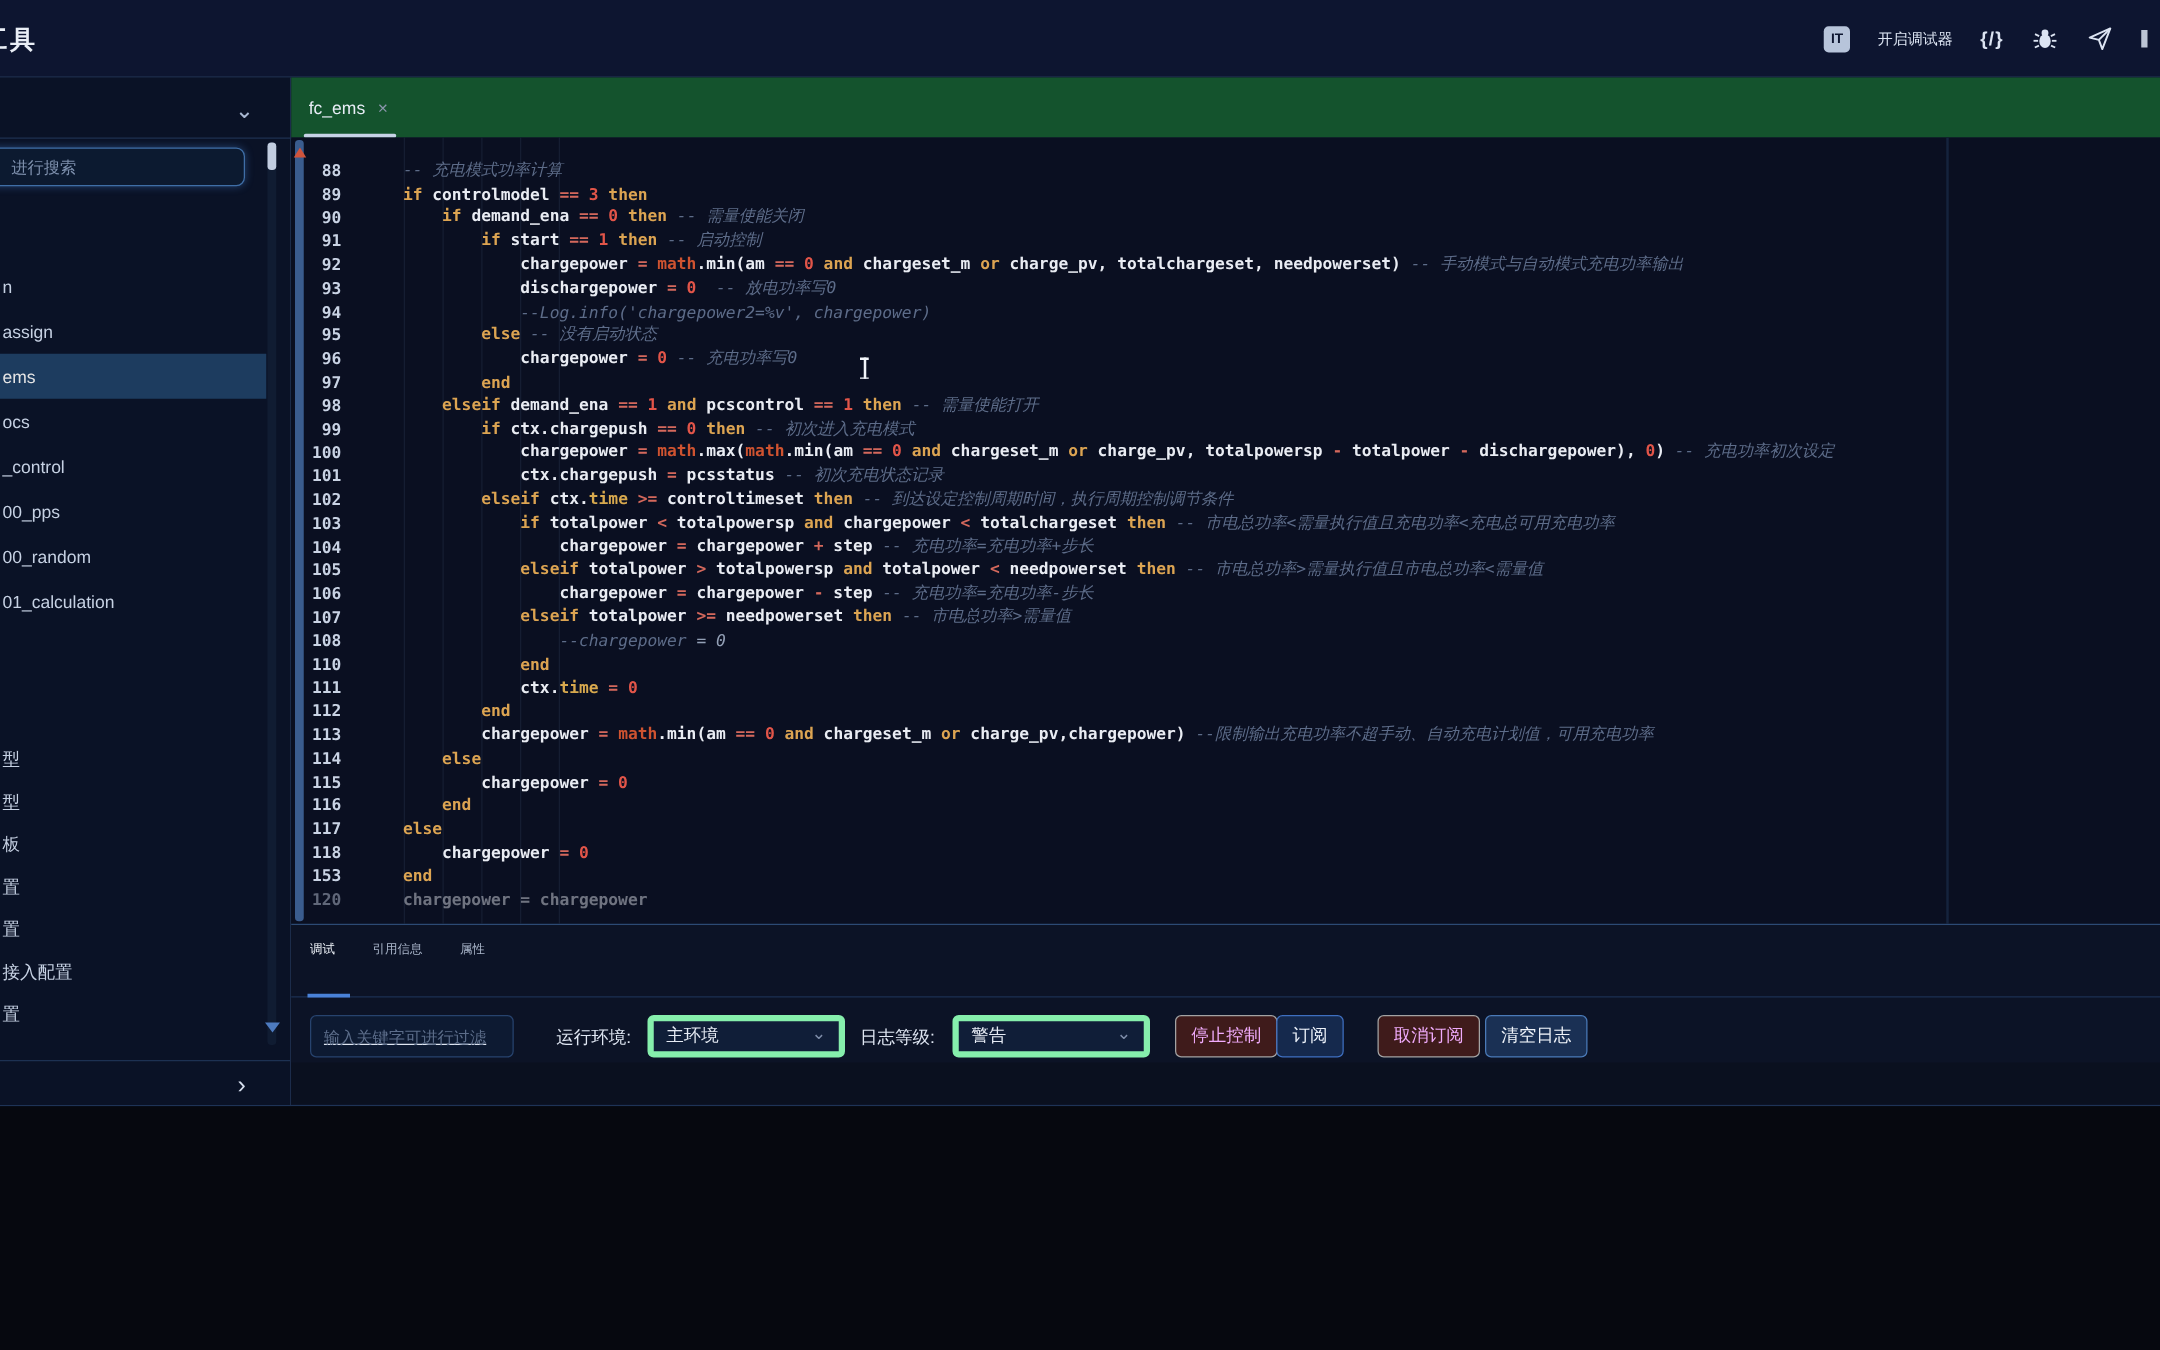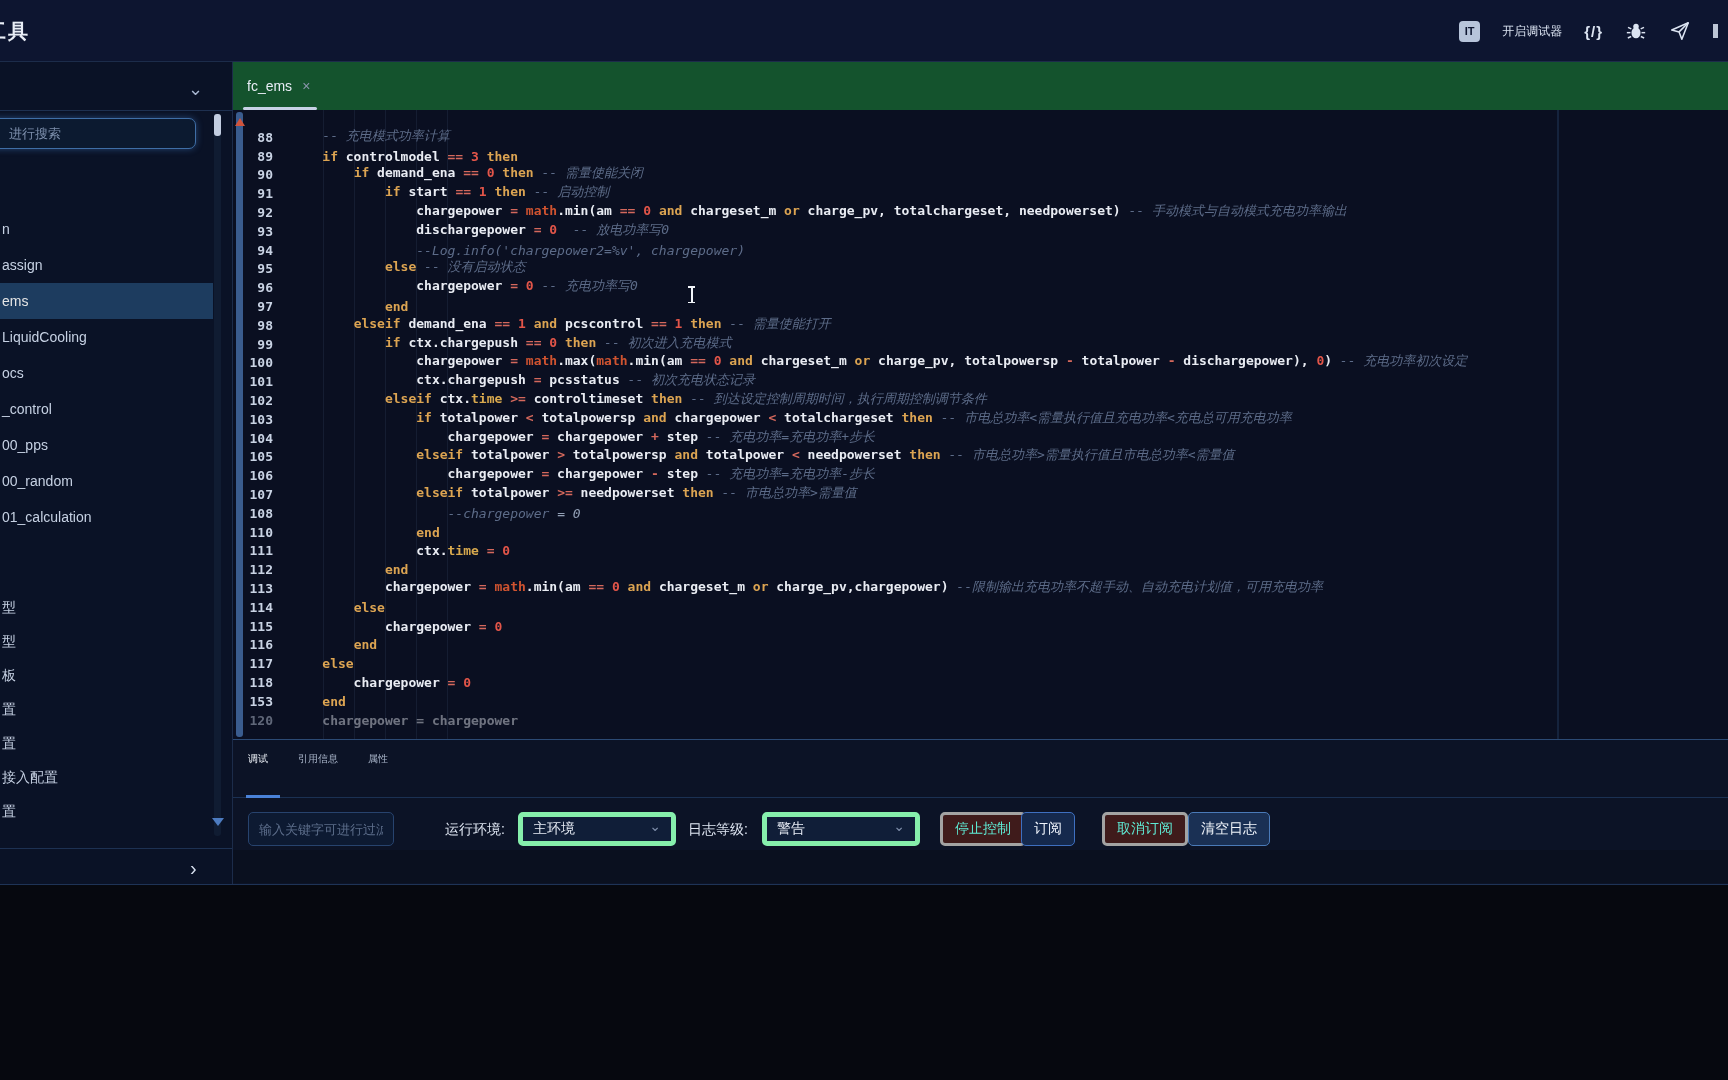--- a/index.html
+++ b/index.html
@@ -75,31 +75,31 @@
 
   
   #panel { left:233px; top:740px; width:1495px; height:144px; background:#0c1326; }
   #panel-tabs { left:15px; top:12px; display:flex; gap:30px; position:absolute; }
   .ptab { font-size:10px; color:#a9b5c9; padding-bottom:10px; }
   .ptab.active { color:#f2f6fc; }
   #panel-tabline { left:0; top:57px; width:1495px; height:1px; background:#1b3153; }
   #ptab-underline { left:13px; top:55px; width:34px; height:3px; background:#4a82d8; }
   #panel-controls { left:15px; top:72px; width:1470px; height:36px; position:absolute; }
   .pc { position:absolute; top:0; height:34px; }
-  #filter-input { width:146px; background:#0d1a32; border:1px solid #27436e; border-radius:5px;
-                  color:#dfe6f2; font-size:13px; padding:0 10px; outline:none; }
+  #filter-input { width:163px; background:#0d1a32; border:1px solid #27436e; border-radius:5px;
+                  color:#dfe6f2; font-size:13px; padding:0 10px; outline:none;text-decoration:underline; }
   #filter-input::placeholder { color:#5c6d8a; }
   .ctl-label { line-height:34px; color:#dfe6f2; font-size:14px; }
   .select { background:#101e38; border:5px solid #86efac; border-radius:5px; width:158px;
             display:flex; align-items:center; justify-content:space-between; padding:0 10px;
             color:#e6ebf4; font-size:14px; }
   .select .car { color:#7d8ca8; font-size:14px; margin-top:-6px; }
   .btn { border-radius:5px; font-size:14px; display:flex; align-items:center; justify-content:center;
          padding:0 12px; cursor:pointer; }
-  .btn.danger { background:#3f1b1b; border:3px solid #a3a3a3; color:#5eead4; }
+  .btn.danger { background:#3f1b1b; border:1px solid #a3a3a3; color:#f0abfc; }
   .btn.primary { background:#15294d; border:1px solid #3e6fc0; color:#eef3fb; }
   .btn.normal { background:#1a3054; border:1px solid #4a7ab8; color:#f0f4fa; }
   #log-area { left:0; top:110px; width:1495px; height:33px; background:#0a101f; position:absolute; }
 
   #bottom-strip { left:0; top:885px; width:1728px; height:195px; background:#06080f; }
 
   svg { display:block; }
 </style>
 </head>
 <body>
@@ -135,21 +135,20 @@
   </div>
 
   <div id="sidebar" class="abs">
     <div id="side-chevron" class="abs">⌄</div>
     <input id="search-box" class="abs" placeholder="进行搜索" style="">
     <div id="side-list" class="abs">
         <div class="side-item"></div>
         <div class="side-item">n</div>
         <div class="side-item">assign</div>
         <div class="side-item sel">ems</div>
-        <div class="side-item">LiquidCooling</div>
         <div class="side-item">ocs</div>
         <div class="side-item">_control</div>
         <div class="side-item">00_pps</div>
         <div class="side-item">00_random</div>
         <div class="side-item">01_calculation</div>
         <div class="side-item"></div>
       </div>
     <div id="side-list2" class="abs">
         <div class="side-item2">型</div>
         <div class="side-item2">型</div>

